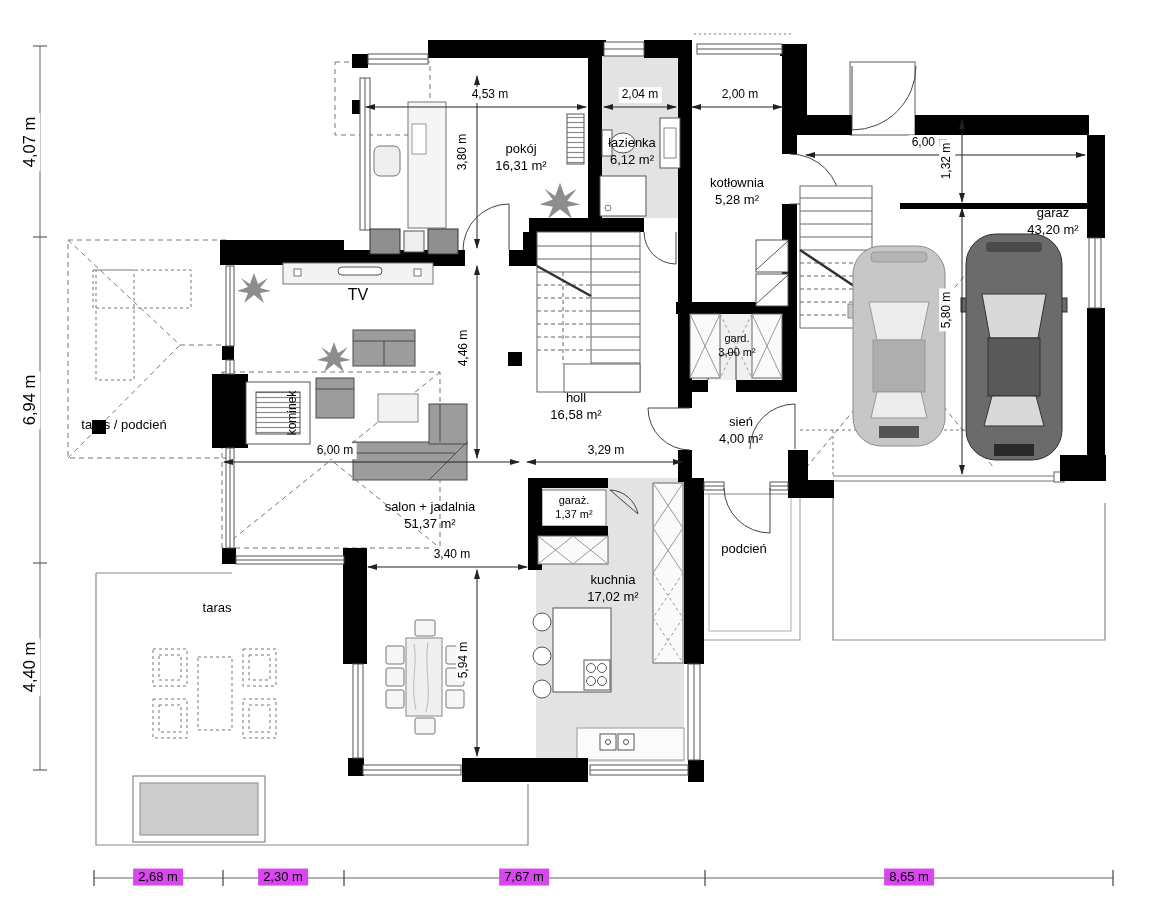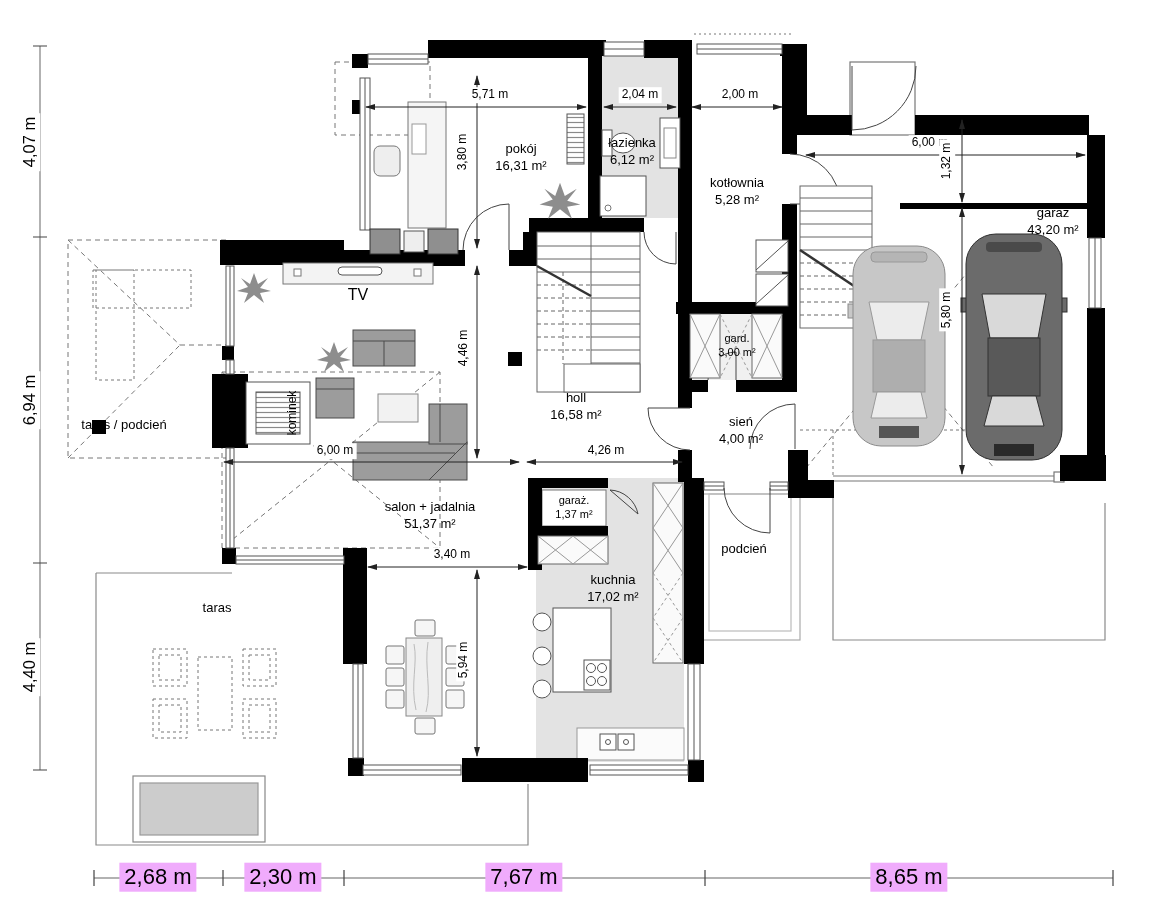--- a/index.html
+++ b/index.html
@@ -4,21 +4,21 @@
 <style>
   html,body{margin:0;padding:0;background:#fff}
   #plan{position:relative;width:1162px;height:922px;background:#fff;
         font-family:"Liberation Sans",sans-serif;overflow:hidden}
   #plan svg{position:absolute;left:0;top:0}
   .lbl{position:absolute;transform:translate(-50%,-50%);text-align:center;
        font-size:13px;color:#000;line-height:1.3;white-space:nowrap}
   .lbl.sm{font-size:11px}
   .lbl.dim{font-size:12px;background:#fff;padding:0 3px}
   .lbl.rot{transform:translate(-50%,-50%) rotate(-90deg)}
-  .lbl.big{font-size:22px;background:#f0abfc;padding:0 5px}
+  .lbl.big{font-size:13px;background:#d946ef;padding:0 5px}
   .lbl.bigrot{font-size:16.5px;transform:translate(-50%,-50%) rotate(-90deg);background:#fff;padding:0 4px}
 </style>
 </head>
 <body>
 
 <div id="plan">
 
 <svg width="1162" height="922" viewBox="0 0 1162 922">
   <defs>
     <marker id="ar" viewBox="0 0 10 6" markerWidth="10" markerHeight="6" refX="9" refY="3" orient="auto-start-reverse" markerUnits="userSpaceOnUse">
@@ -344,31 +344,31 @@
   <div>kuchnia</div>
   <div>17,02 m²</div>
 </div>
 
 <div class="lbl" style="left:124px;top:425px">taras / podcień</div>
 <div class="lbl" style="left:217px;top:608px">taras</div>
 <div class="lbl" style="left:744px;top:549px">podcień</div>
 <div class="lbl rot" style="left:293px;top:413px;font-size:12px">kominek</div>
 <div class="lbl" style="left:358px;top:295px;font-size:16px">TV</div>
 
-<div class="lbl dim" style="left:490px;top:95px">5,71 m</div>
+<div class="lbl dim" style="left:490px;top:95px">4,53 m</div>
 <div class="lbl dim" style="left:640px;top:95px">2,04 m</div>
 <div class="lbl dim" style="left:740px;top:95px">2,00 m</div>
 <div class="lbl dim" style="left:930px;top:143px">6,00 m</div>
 <div class="lbl dim rot" style="left:947px;top:161px">1,32 m</div>
 <div class="lbl dim rot" style="left:947px;top:310px">5,80 m</div>
 <div class="lbl dim rot" style="left:463px;top:152px">3,80 m</div>
 <div class="lbl dim rot" style="left:464px;top:348px">4,46 m</div>
 <div class="lbl dim rot" style="left:464px;top:660px">5,94 m</div>
 <div class="lbl dim" style="left:335px;top:451px">6,00 m</div>
-<div class="lbl dim" style="left:606px;top:451px">4,26 m</div>
+<div class="lbl dim" style="left:606px;top:451px">3,29 m</div>
 <div class="lbl dim" style="left:452px;top:555px">3,40 m</div>
 
 <div class="lbl bigrot" style="left:30px;top:142px">4,07 m</div>
 <div class="lbl bigrot" style="left:30px;top:400px">6,94 m</div>
 <div class="lbl bigrot" style="left:30px;top:667px">4,40 m</div>
 <div class="lbl big" style="left:158px;top:877px">2,68 m</div>
 <div class="lbl big" style="left:283px;top:877px">2,30 m</div>
 <div class="lbl big" style="left:524px;top:877px">7,67 m</div>
 <div class="lbl big" style="left:909px;top:877px">8,65 m</div>
 

